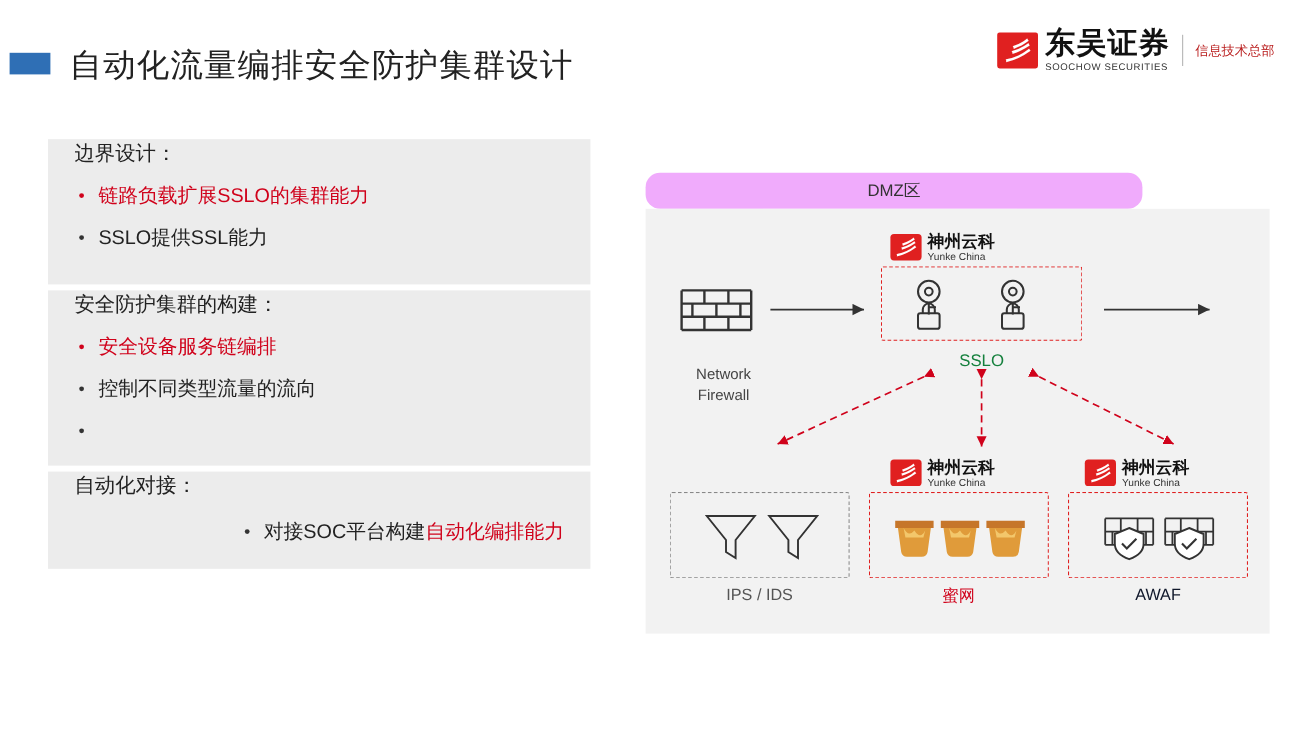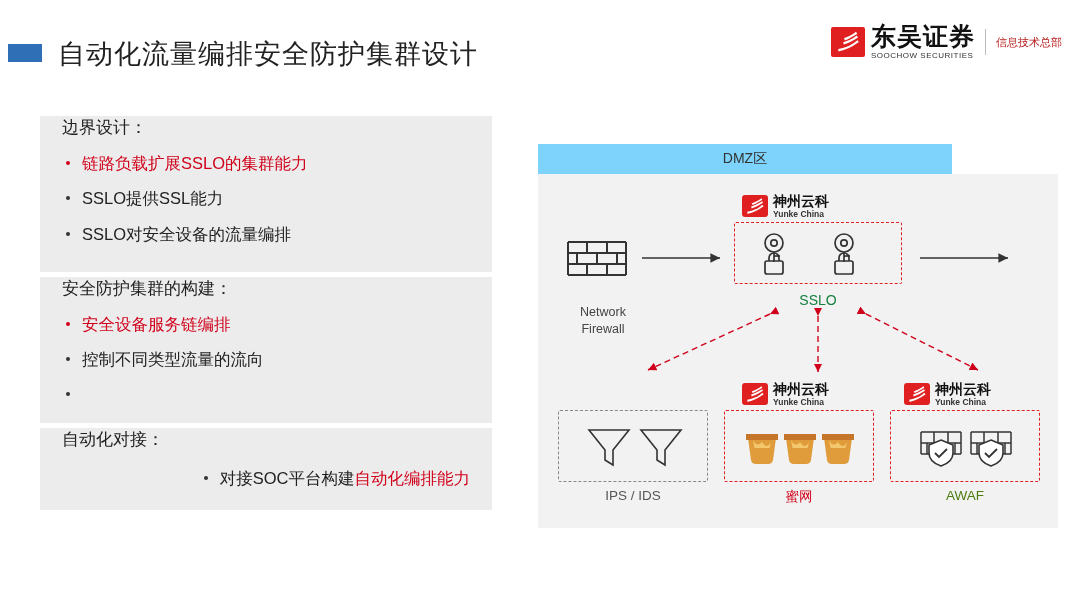--- a/index.html
+++ b/index.html
@@ -51,22 +51,22 @@
   .dot.red { background:#d0021b; }
   .bullet-text { font-size:16.5px; color:#222; line-height:1.35; }
   .bullet-text.red { color:#d0021b; }
   .inline-red { color:#d0021b; }
   .block.last .bullet-row { margin-top:16px; margin-bottom:6px;justify-content:flex-end; }
 
   
   .diagram { position:absolute; left:538px; top:144px; width:520px; height:400px; }
   .dmz-header {
     position:absolute; left:0; top:0; width:414px; height:30px;
-    background:#7dd3fc; display:flex; align-items:center; justify-content:center;
-    font-size:14px; color:#333;
+    background:#f0abfc; display:flex; align-items:center; justify-content:center;
+    font-size:14px; color:#333;border-radius:12px;
   }
   .dmz-body {
     position:absolute; left:0; top:30px; width:520px; height:354px;
     background:#f2f2f2;
   }
 
   
   .fw-icon { position:absolute; left:28px; top:92px; width:62px; height:44px; }
   .fw-label {
     position:absolute; left:20px; top:148px; width:90px;
@@ -76,21 +76,21 @@
   
   .ssl-logo { position:absolute; left:204px; top:50px; display:flex; align-items:center; }
   .ssl-logo.c2 { left:204px; top:238px; }
   .ssl-logo.c3 { left:366px; top:238px; }
   .logo-mark {
     width:26px; height:22px; background:#e02020; color:#fff;
     display:flex; align-items:center; justify-content:center;
     font-size:15px; font-style:italic; font-weight:bold; border-radius:3px; margin-right:5px;
   }
   .logo-cn { font-size:14px; color:#111; font-weight:bold; line-height:1.05; }
-  .logo-en { font-size:8.5px; color:#333;font-weight:bold; }
+  .logo-en { font-size:8.5px; color:#333; }
 
   .ssl-box {
     position:absolute; left:196px; top:78px; width:168px; height:62px;
     border:1px dashed #e02020; border-radius:2px;
   }
   .ssl-caption {
     position:absolute; left:196px; top:148px; width:168px; text-align:center;
     font-size:14px; color:#15803d;
   }
   .key-ico { position:absolute; top:84px; width:48px; height:50px; }
@@ -98,21 +98,21 @@
   .key-ico.k2 { left:282px; }
 
   
   .b-box { position:absolute; top:266px; height:72px; border-radius:2px; }
   .b-box.ips  { left:20px;  width:150px; border:1px dashed #888; }
   .b-box.honey{ left:186px; width:150px; border:1px dashed #e02020; }
   .b-box.awaf { left:352px; width:150px; border:1px dashed #e02020; }
   .b-cap { position:absolute; top:344px; width:150px; text-align:center; font-size:13.5px; }
   .b-cap.ips  { left:20px;  color:#555; }
   .b-cap.honey{ left:186px; color:#d0021b; }
-  .b-cap.awaf { left:352px; color:#4d7c0f; }
+  .b-cap.awaf { left:352px; color:#0f172a; }
 
   .funnel { position:absolute; top:282px; width:46px; height:42px; }
   .funnel.f1 { left:48px; }
   .funnel.f2 { left:100px; }
 
   .pot { position:absolute; top:282px; width:36px; height:40px; }
   .pot.p1 { left:206px; }
   .pot.p2 { left:244px; }
   .pot.p3 { left:282px; }
 
@@ -146,24 +146,20 @@
 
     <div class="block">
       <div class="block-title">边界设计：</div>
       <div class="bullet-row">
         <div class="dot red"></div>
         <div class="bullet-text red">链路负载扩展SSLO的集群能力</div>
       </div>
       <div class="bullet-row">
         <div class="dot"></div>
         <div class="bullet-text">SSLO提供SSL能力</div>
-      </div>
-      <div class="bullet-row">
-        <div class="dot"></div>
-        <div class="bullet-text">SSLO对安全设备的流量编排</div>
       </div>
     </div>
 
     <div class="block">
       <div class="block-title">安全防护集群的构建：</div>
       <div class="bullet-row">
         <div class="dot red"></div>
         <div class="bullet-text red">安全设备服务链编排</div>
       </div>
       <div class="bullet-row">

